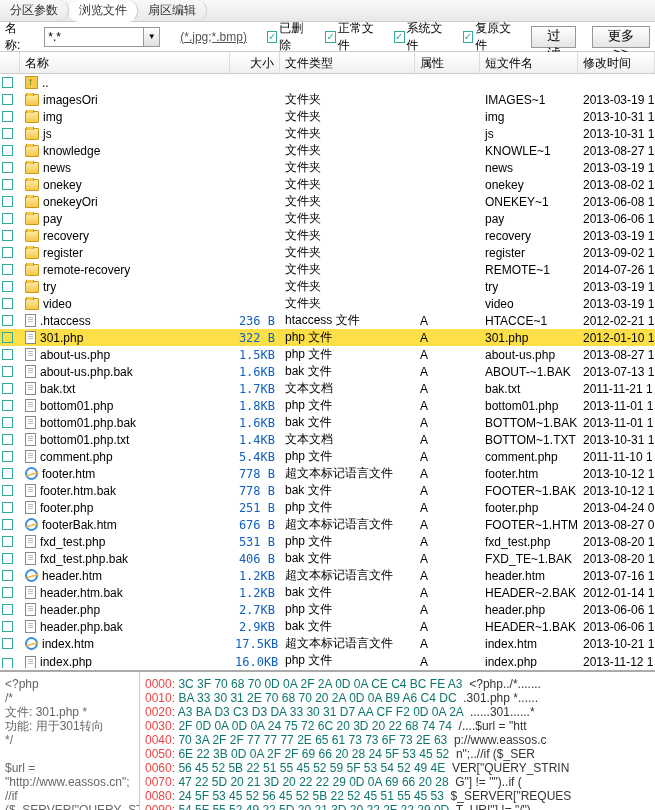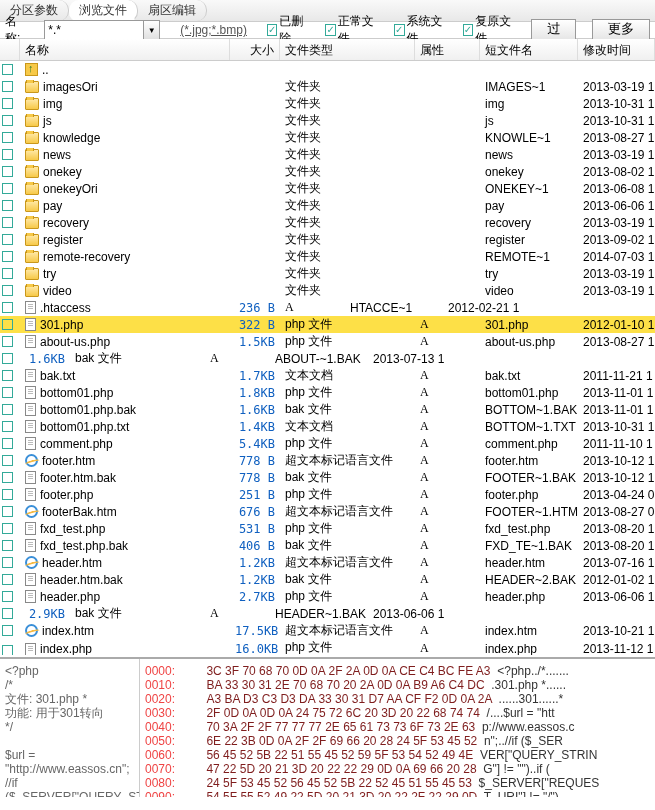--- a/index.html
+++ b/index.html
@@ -1,36 +1,36 @@
 <!DOCTYPE html>
 <html><head>
 <meta charset="utf-8">
 <style>
 * { margin: 0; padding: 0; box-sizing: border-box; font-family: "Microsoft YaHei", SimSun, sans-serif; }
 body { font-size: 12px; overflow: hidden; background: #fff; width: 655px; height: 810px; }
 .tabs { display: flex; height: 22px; background: linear-gradient(#f9f9f9,#e8e8e8); border-bottom: 1px solid #ccc; }
 .tab { padding: 2px 10px; border-right: 1px solid #ccc; cursor: pointer; color: #333; border-radius: 10px; }
 .tab.active { background: #fff; border-bottom: 1px solid #fff; margin-bottom: -1px; }
-.toolbar { display: flex; align-items: center; height: 17px; padding: 3px 5px; gap: 16px; border-bottom: 1px solid #ccc; }
+.toolbar { display: flex; align-items: center; height: 30px; padding: 3px 5px; gap: 16px; border-bottom: 1px solid #ccc; }
 .toolbar label { font-size: 12px; }
 .combo { display: flex; align-items: center; }
 .combo input { width: 100px; height: 20px; border: 1px solid #999; padding: 0 3px; font-size: 12px; }
 .combo .dd { width: 16px; height: 20px; border: 1px solid #999; border-left: none; display: flex; align-items: center; justify-content: center; background: linear-gradient(#fff,#e0e0e0); cursor: pointer; }
 .hint { color: #555; font-size: 12px; padding: 0 4px; text-decoration: underline; }
 .chk { display: flex; align-items: center; gap: 2px; cursor: pointer; }
 .chk .box { width: 12px; height: 12px; border: 1px solid #3a9; display: flex; align-items: center; justify-content: center; color: #3a9; font-size: 10px; line-height: 10px; }
 .btn { height: 22px; padding: 0 10px; border: 1px solid #999; background: linear-gradient(#fff,#e5e5e5); cursor: pointer; }
 .list-wrap { height: 618px; overflow: hidden; position: relative; }
 .list-header { display: flex; background: linear-gradient(#fff,#f0f0f0); border-bottom: 1px solid #ccc; height: 22px; position: sticky; top: 0; }
 .list-header .col { padding: 3px 5px; border-right: 1px solid #ddd; cursor: pointer; white-space: nowrap; overflow: hidden; }
 .c0 { width: 20px; flex: none; }
 .c1 { width: 210px; flex: none; }
 .c2 { width: 50px; flex: none; text-align: right; }
 .c3 { width: 135px; flex: none; }
-.c4 { width: 65px; flex: none; font-family: Liberation Serif, serif; }
+.c4 { width: 65px; flex: none; }
 .c5 { width: 98px; flex: none; }
 .c6 { width: 77px; flex: none; }
 .rows { overflow-y: auto; height: 594px; font-family: "SimSun","NSimSun",monospace; }
 .row { display: flex; height: 17px; align-items: center; cursor: pointer; }
 .row.selected { background: #fde047; }
 .row .cell { padding: 0 5px; white-space: nowrap; overflow: hidden; }
 .row .c0 { display: flex; align-items: center; padding: 0 2px; }
 .row .cb { width: 11px; height: 11px; border: 1px solid #3a9; flex: none; }
 .row .c1 { display: flex; align-items: center; gap: 4px; }
 .row .c2 { text-align: right; color: #1060c0; font-family: "SimSun",monospace; }
@@ -42,21 +42,21 @@
 .icon.ie { width: 13px; height: 13px; border: 2px solid #3a8fd8; border-radius: 50%; position: relative; }
 .icon.ie::after { content:""; position:absolute; top:4px; left:-2px; width:15px; height:3px; border-top:2px solid #f5b942; border-radius:50%; transform: rotate(-15deg); }
 .icon.up { width: 13px; height: 13px; background: #f7c948; border: 1px solid #c9971a; position: relative; }
 .icon.up::after { content: "↑"; position: absolute; top: -2px; left: 2px; color: #2a7a2a; font-weight: bold; font-size: 11px; }
 .row.cut { color: #000; align-items: flex-end; }
 .bottom { display: flex; border-top: 2px solid #aaa; height: 140px; }
 .bottom .pane { padding: 5px; overflow: hidden; font-family: "SimSun","NSimSun",monospace; font-size: 12px; white-space: pre; }
 .bottom .left { width: 140px; border-right: 1px solid #ccc; color: #666; line-height: 14px; }
 .bottom .right { flex: 1; color: #333; line-height: 14px; }
 .bottom .right .offset { color: #ef4444; }
-.bottom .right .hex { color: #7f1d1d; margin-left: 28px; }
+.bottom .right .hex { color: #0f766e; }
 .bottom .right .ascii { color: #333; }
 .chev { font-size: 8px; }
 </style>
 </head>
 <body>
 
 <div class="tabs">
   <div class="tab">分区参数</div>
   <div class="tab active">浏览文件</div>
   <div class="tab">扇区编辑</div>
@@ -261,21 +261,21 @@
           <span class="cb"></span>
         </div>
         <div class="cell c1">
           <span class="icon folder"></span>
           <span>remote-recovery</span>
         </div>
         <div class="cell c2"></div>
         <div class="cell c3">文件夹</div>
         <div class="cell c4"></div>
         <div class="cell c5">REMOTE~1</div>
-        <div class="cell c6">2014-07-03 1</div>
+        <div class="cell c6">2014-07-26 1</div>
       </div>
       <div class="row">
         <div class="cell c0">
           <span class="cb"></span>
         </div>
         <div class="cell c1">
           <span class="icon folder"></span>
           <span>try</span>
         </div>
         <div class="cell c2"></div>
@@ -300,20 +300,21 @@
       </div>
       <div class="row">
         <div class="cell c0">
           <span class="cb"></span>
         </div>
         <div class="cell c1">
           <span class="icon file"></span>
           <span>.htaccess</span>
         </div>
         <div class="cell c2">236 B</div>
+        <div class="cell c3">htaccess 文件</div>
         <div class="cell c4">A</div>
         <div class="cell c5">HTACCE~1</div>
         <div class="cell c6">2012-02-21 1</div>
       </div>
       <div class="row selected">
         <div class="cell c0">
           <span class="cb"></span>
         </div>
         <div class="cell c1">
           <span class="icon file"></span>
@@ -336,20 +337,24 @@
         <div class="cell c2">1.5KB</div>
         <div class="cell c3">php 文件</div>
         <div class="cell c4">A</div>
         <div class="cell c5">about-us.php</div>
         <div class="cell c6">2013-08-27 1</div>
       </div>
       <div class="row">
         <div class="cell c0">
           <span class="cb"></span>
         </div>
+        <div class="cell c1">
+          <span class="icon file"></span>
+          <span>about-us.php.bak</span>
+        </div>
         <div class="cell c2">1.6KB</div>
         <div class="cell c3">bak 文件</div>
         <div class="cell c4">A</div>
         <div class="cell c5">ABOUT-~1.BAK</div>
         <div class="cell c6">2013-07-13 1</div>
       </div>
       <div class="row">
         <div class="cell c0">
           <span class="cb"></span>
         </div>
@@ -522,39 +527,43 @@
           <span class="cb"></span>
         </div>
         <div class="cell c1">
           <span class="icon file"></span>
           <span>header.htm.bak</span>
         </div>
         <div class="cell c2">1.2KB</div>
         <div class="cell c3">bak 文件</div>
         <div class="cell c4">A</div>
         <div class="cell c5">HEADER~2.BAK</div>
-        <div class="cell c6">2012-01-02 1</div>
+        <div class="cell c6">2012-01-14 1</div>
       </div>
       <div class="row">
         <div class="cell c0">
           <span class="cb"></span>
         </div>
         <div class="cell c1">
           <span class="icon file"></span>
           <span>header.php</span>
         </div>
         <div class="cell c2">2.7KB</div>
         <div class="cell c3">php 文件</div>
         <div class="cell c4">A</div>
         <div class="cell c5">header.php</div>
         <div class="cell c6">2013-06-06 1</div>
       </div>
       <div class="row">
         <div class="cell c0">
           <span class="cb"></span>
+        </div>
+        <div class="cell c1">
+          <span class="icon file"></span>
+          <span>header.php.bak</span>
         </div>
         <div class="cell c2">2.9KB</div>
         <div class="cell c3">bak 文件</div>
         <div class="cell c4">A</div>
         <div class="cell c5">HEADER~1.BAK</div>
         <div class="cell c6">2013-06-06 1</div>
       </div>
       <div class="row">
         <div class="cell c0">
           <span class="cb"></span>

